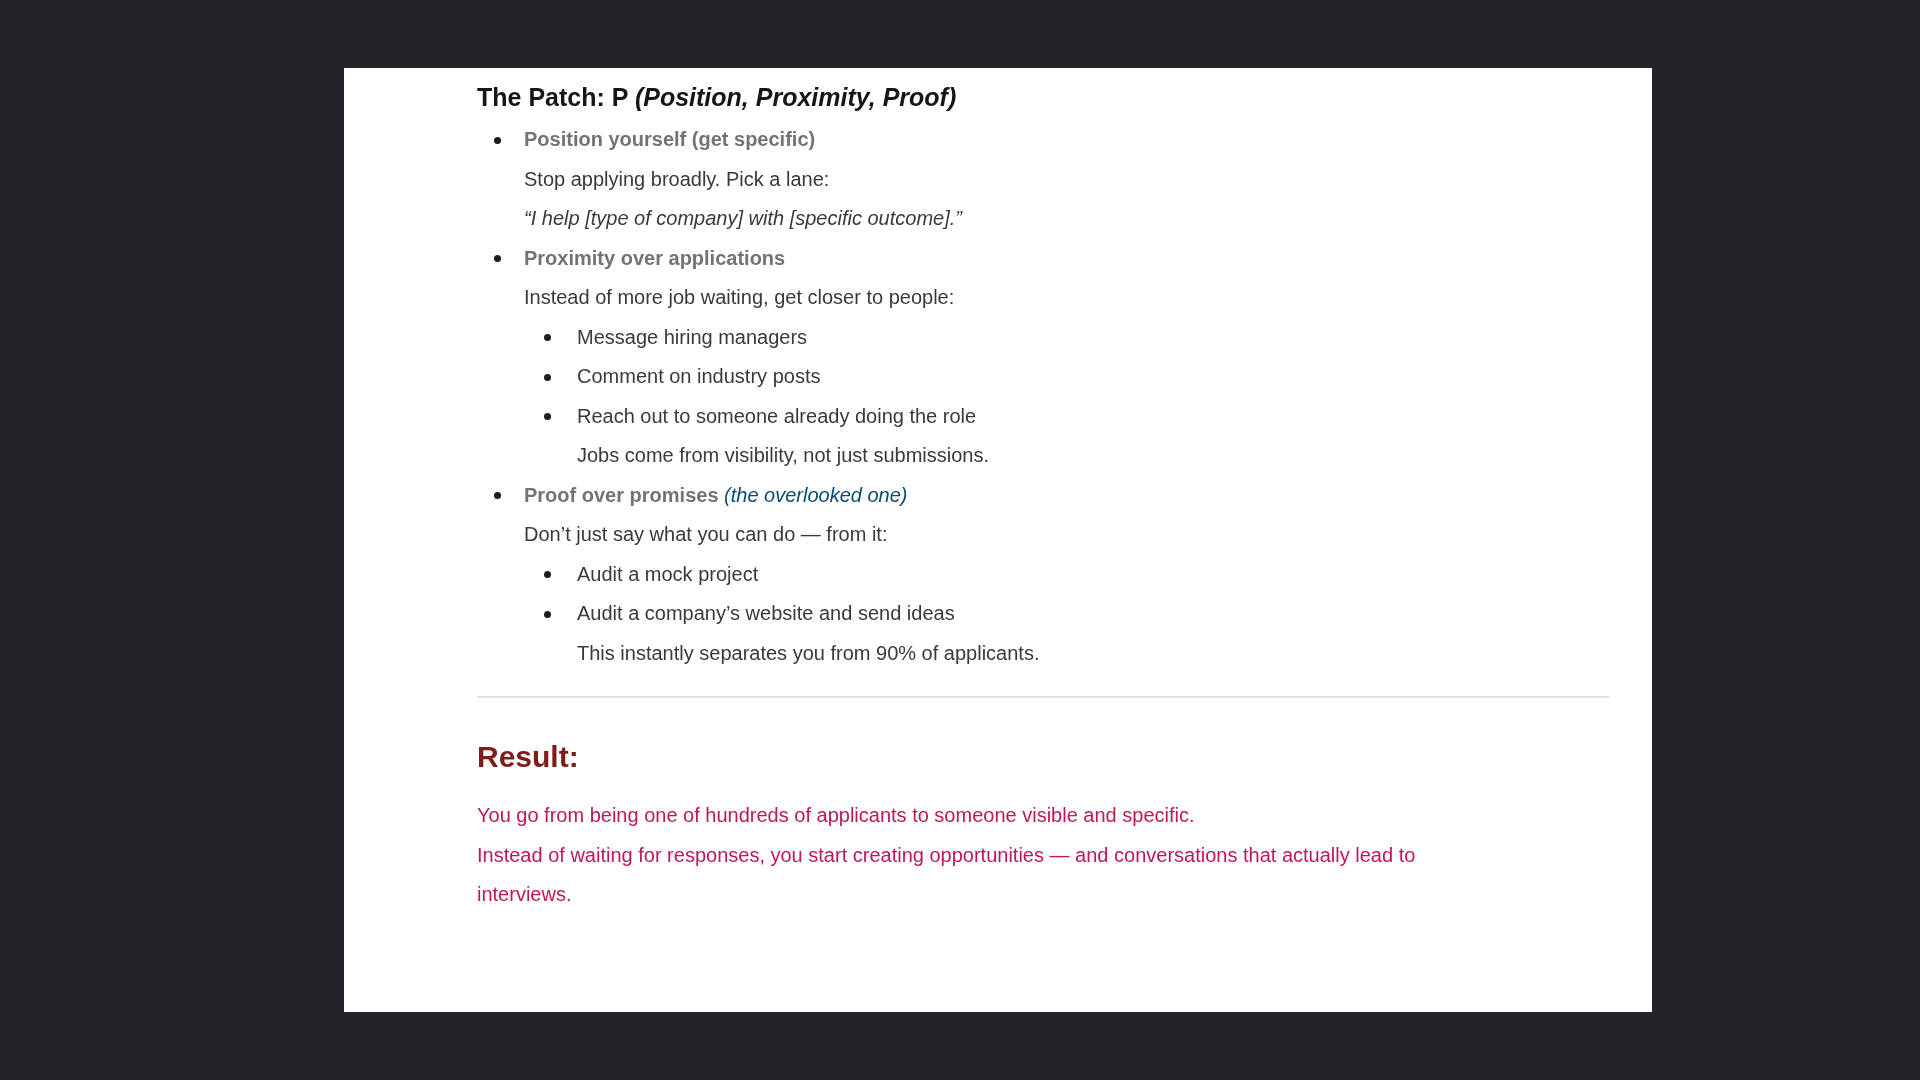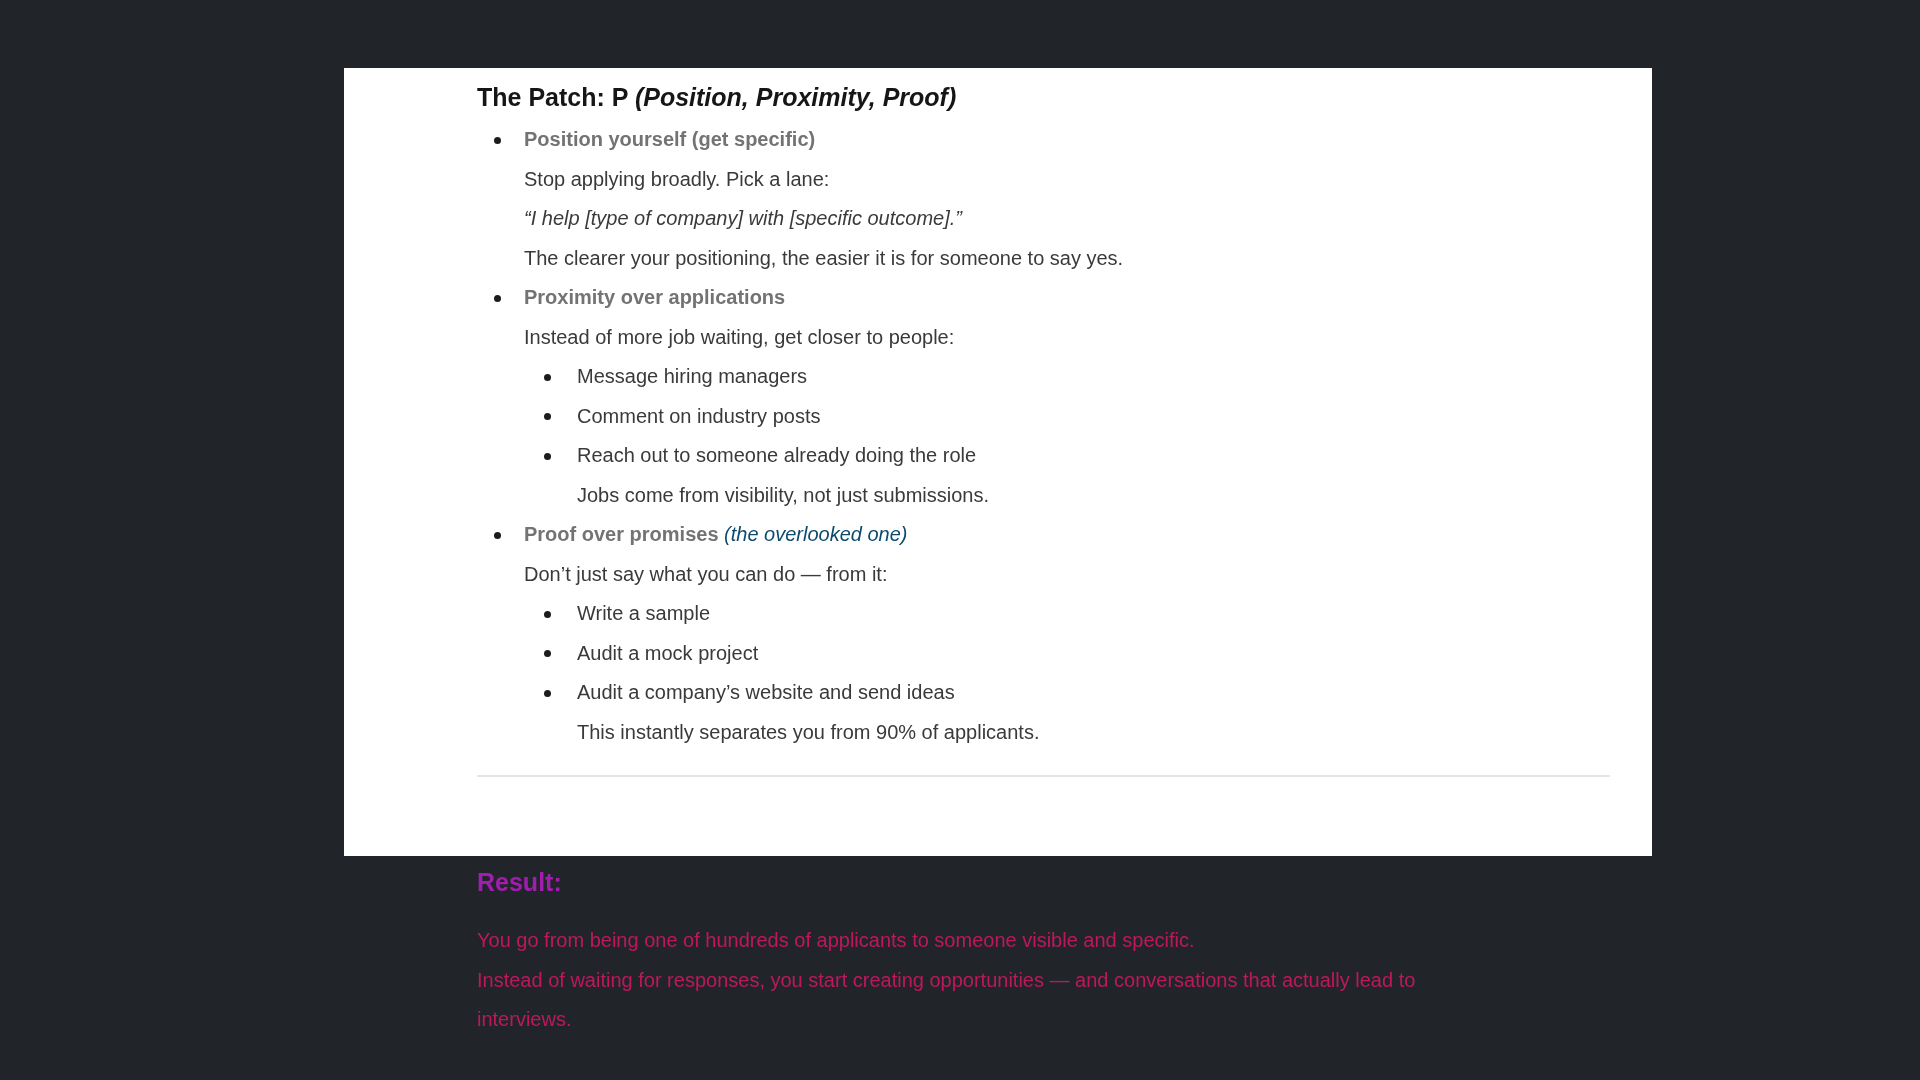--- a/index.html
+++ b/index.html
@@ -4,21 +4,21 @@
 <style>
   * { margin: 0; padding: 0; box-sizing: border-box; }
   html, body { width: 1920px; height: 1080px; overflow: hidden; }
   body {
     background: #212529;
     font-family: "Liberation Sans", "DejaVu Sans", sans-serif;
   }
   .panel {
     position: absolute;
     left: 344px; top: 68px;
-    width: 1308px; height: 788px;
+    width: 1308px; height: 944px;
     background: #ffffff;
   }
   .content {
     position: relative;
     margin: 0 42px 0 133px; 
     color: #3a3a3a;
   }
   .doc-title {
     margin-top: 14px;
     font-size: 25px;
@@ -48,25 +48,25 @@
   .bold { font-weight: 700; color: #737373; }
   .italic { font-style: italic; }
   .ital-normal { font-style: italic; font-weight: 400; color: #0c4a6e; }
   .divider {
     margin-top: 23px;
     border: none;
     border-top: 2px solid #e4e4e4;
     width: 100%;
   }
   .result-heading {
-    margin-top: 90px;
-    font-size: 25px;
+    margin-top: 44px;
+    font-size: 30px;
     line-height: 30px;
     font-weight: 700;
-    color: #a21caf;
+    color: #7f1d1d;
   }
   .result-para {
     margin-top: 24px;
     font-size: 20px;
     line-height: 39.5px;
     color: #be185d;
   }
 </style>
 </head>
 <body>
@@ -80,23 +80,20 @@
 
       <div class="row l1">
         <span class="dot"></span>
         <span class="bold">Position yourself (get specific)</span>
       </div>
       <div class="row l1">
         <span>Stop applying broadly. Pick a lane:</span>
       </div>
       <div class="row l1">
         <span class="italic">“I help [type of company] with [specific outcome].”</span>
-      </div>
-      <div class="row l1">
-        <span>The clearer your positioning, the easier it is for someone to say yes.</span>
       </div>
 
       <div class="row l1">
         <span class="dot"></span>
         <span class="bold">Proximity over applications</span>
       </div>
       <div class="row l1">
         <span>Instead of more job waiting, get closer to people:</span>
       </div>
       <div class="row l2">
@@ -117,24 +114,20 @@
 
       <div class="row l1">
         <span class="dot"></span>
         <span class="bold">Proof over promises</span><span class="ital-normal"> (the overlooked one)</span>
       </div>
       <div class="row l1">
         <span>Don’t just say what you can do — from it:</span>
       </div>
       <div class="row l2">
         <span class="dot"></span>
-        <span>Write a sample</span>
-      </div>
-      <div class="row l2">
-        <span class="dot"></span>
         <span>Audit a mock project</span>
       </div>
       <div class="row l2">
         <span class="dot"></span>
         <span>Audit a company’s website and send ideas</span>
       </div>
       <div class="row l2">
         <span>This instantly separates you from 90% of applicants.</span>
       </div>
 

